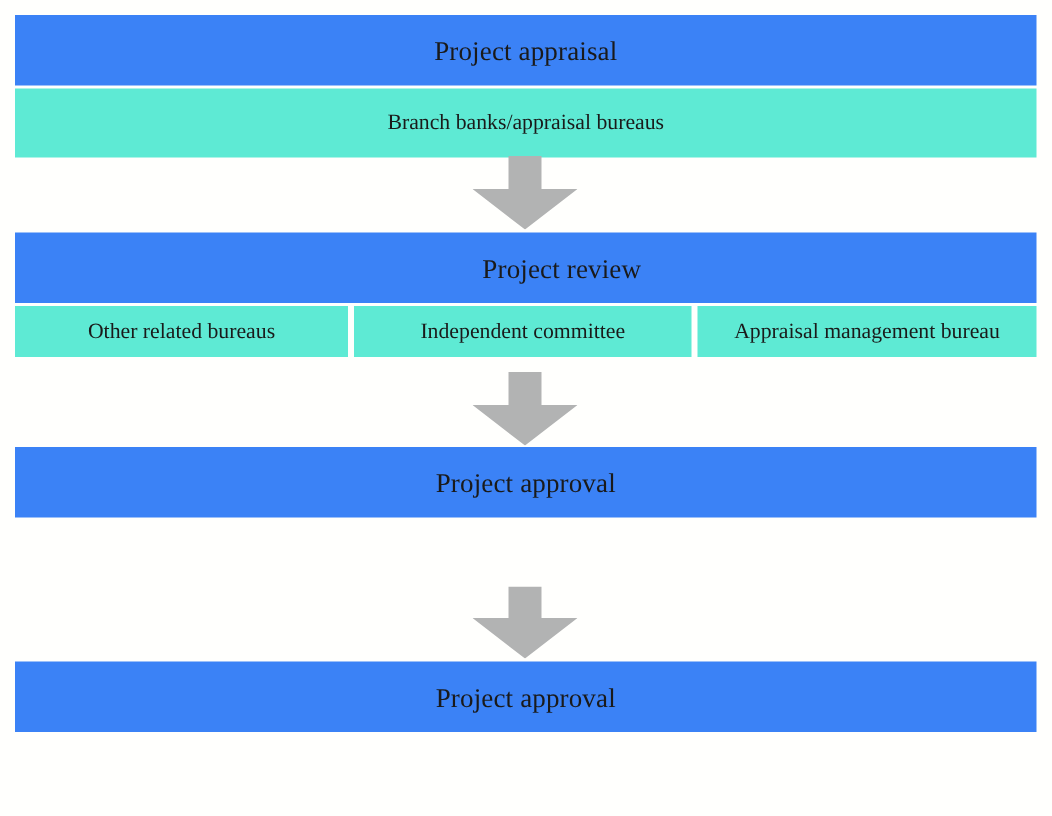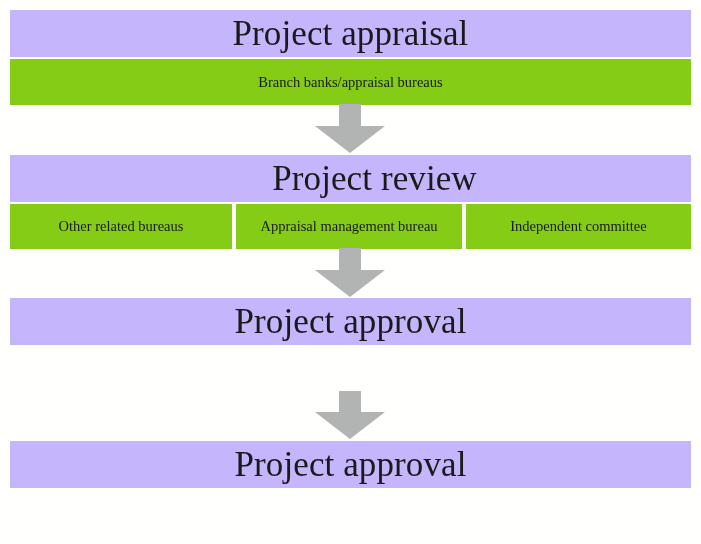--- a/index.html
+++ b/index.html
@@ -25,64 +25,64 @@
   }
 
   .stage {
     position: absolute;
     left: 10px;
     width: 681px;
     box-sizing: border-box;
   }
 
   .stage-header {
-    background: #c4b5fd;
+    background: #3b82f6;
     color: #1a1a1a;
     text-align: right;
-    font-size: 35px;
+    font-size: 18px;
     line-height: 1;
     letter-spacing: 0.1px;
     display: flex;
     align-items: center;
     justify-content: center;
     box-sizing: border-box;
   }
 
   .stage-body {
     display: flex;
     flex-direction: row;
     align-items: stretch;
     box-sizing: border-box;
     gap: 4px;
     margin-top: 2px;
   }
 
   .stage-cell {
-    background: #84cc16;
+    background: #5eead4;
     color: #1a1a1a;
     font-size: 14.5px;
     line-height: 1.15;
     text-align: center;
     display: flex;
     align-items: center;
     justify-content: center;
     box-sizing: border-box;
     flex: 1 1 0;
     padding: 0 4px;
   }
 
   
   #stage-1 { top: 10px; }
   #stage-1 .stage-header { height: 47px; }
   #stage-1 .stage-body   { height: 46px; }
 
   
   #stage-2 { top: 155px; }
   #stage-2 .stage-header { height: 47px; padding-left: 48px; }
-  #stage-2 .stage-body   { height: 45px; }
+  #stage-2 .stage-body   { height: 34px; }
   #stage-2 .stage-cell.c0 { flex: 0 0 222px; }
   #stage-2 .stage-cell.c1 { flex: 0 0 226px; }
   #stage-2 .stage-cell.c2 { flex: 1 1 auto; }
 
   
   #stage-3 { top: 298px; }
   #stage-3 .stage-header { height: 47px; }
   #stage-3 .stage-body   { height: 43px; }
 
   
@@ -115,22 +115,22 @@
   <div class="arrow" id="arrow-1">
     <svg width="70" height="49" viewBox="0 0 70 49" aria-hidden="true">
       <polygon points="24,0 46,0 46,22 70,22 35,49 0,22 24,22" fill="#b2b3b3"></polygon>
     </svg>
   </div>
 
   <div class="stage" id="stage-2">
     <div class="stage-header">Project review</div>
     <div class="stage-body">
       <div class="stage-cell c0">Other related bureaus</div>
+      <div class="stage-cell c2">Independent committee</div>
       <div class="stage-cell c1">Appraisal management bureau</div>
-      <div class="stage-cell c2">Independent committee</div>
     </div>
   </div>
 
   <div class="arrow" id="arrow-2">
     <svg width="70" height="49" viewBox="0 0 70 49" aria-hidden="true">
       <polygon points="24,0 46,0 46,22 70,22 35,49 0,22 24,22" fill="#b2b3b3"></polygon>
     </svg>
   </div>
 
   <div class="stage" id="stage-3">

